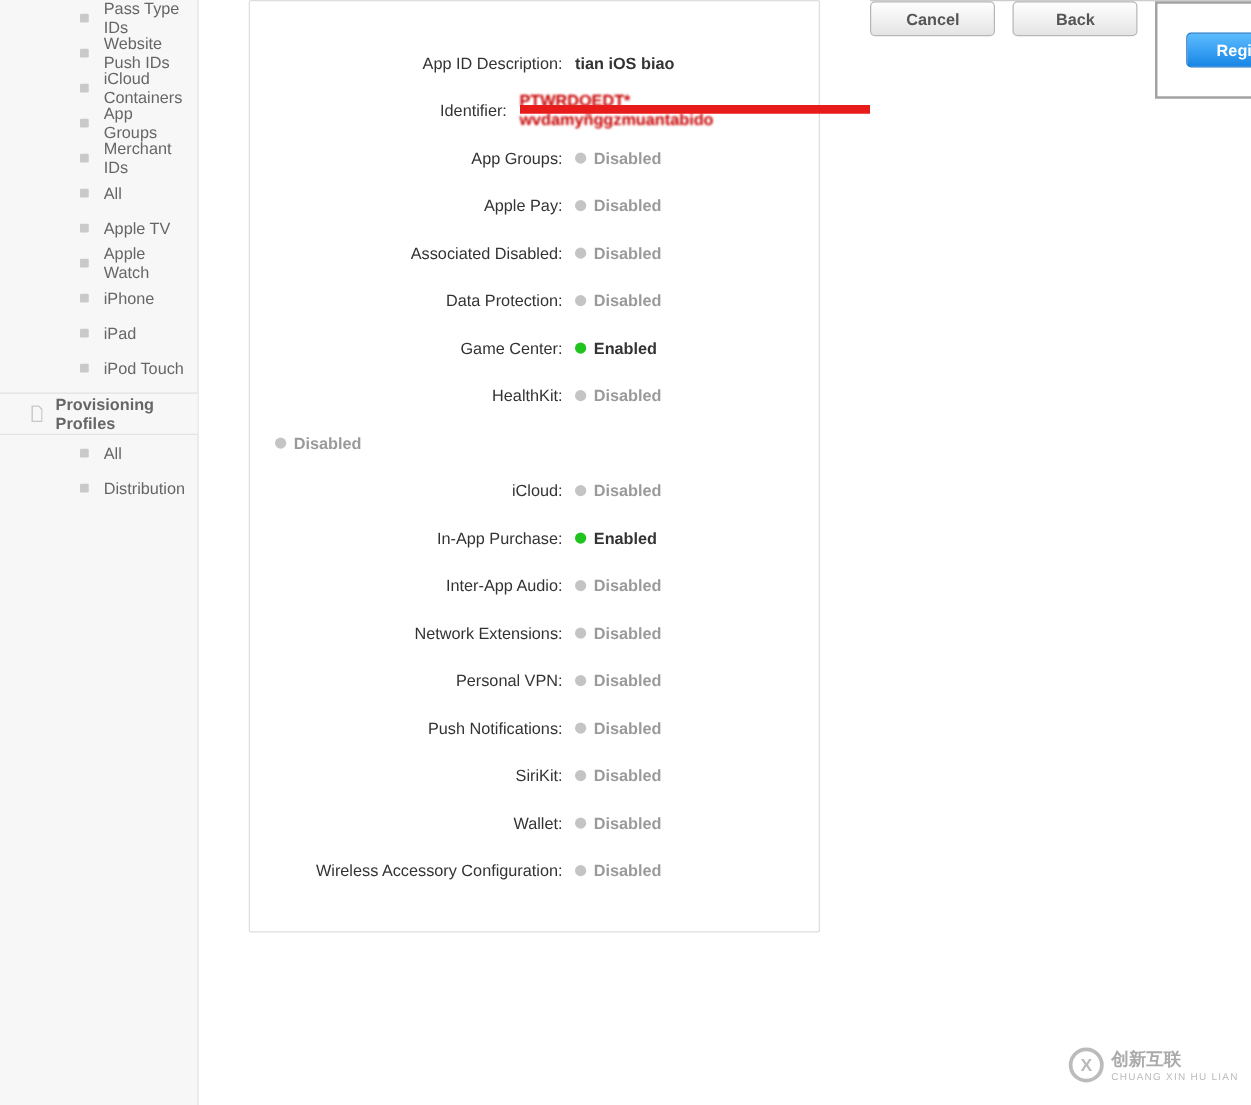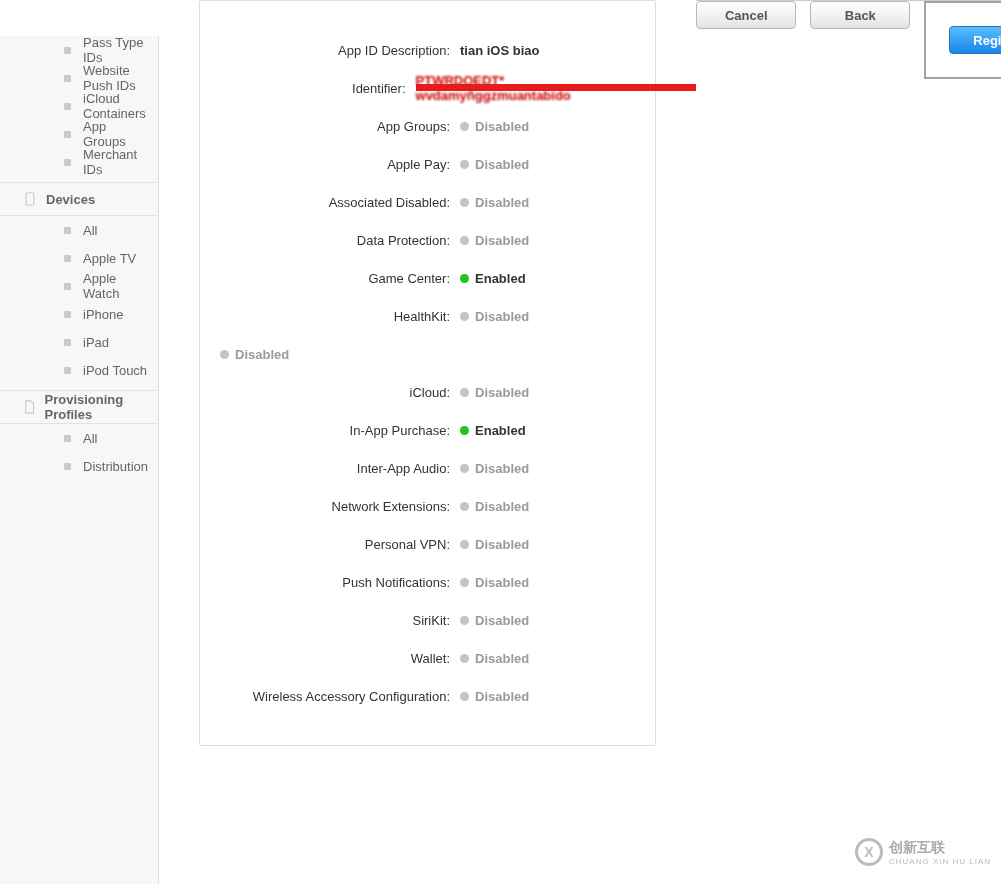--- a/index.html
+++ b/index.html
@@ -14,21 +14,20 @@
       display: flex;
       width: 1001px;
       height: 884px;
       background: #fff;
     }
     .sidebar {
       width: 248px;
       background: #f7f7f7;
       border-right: 1px solid #ddd;
       padding-top: 0;
-      margin-top: 36px;
     }
     .sidebar-inner { padding: 0 10px 0 24px; }
     .group-list { margin: 0; padding: 0; list-style: none; }
     .group-list li {
       display: flex;
       align-items: center;
       height: 28px;
       padding-left: 40px;
       font-size: 13px;
       color: #666;
@@ -191,26 +190,20 @@
             <span class="bullet"></span>
             <span>App Groups</span>
           </li>
         <li>
             <span class="bullet"></span>
             <span>Merchant IDs</span>
           </li>
       </ul>
     </div>
 
-    <div class="section-header">
-      <svg class="hicon" viewBox="0 0 12 18">
-          <rect x="1" y="1" width="10" height="16" rx="2" fill="none" stroke="#999" stroke-width="1.5"></rect>
-        </svg>
-      <span>Devices</span>
-    </div>
     <div class="sidebar-inner">
       <ul class="group-list">
         <li>
             <span class="bullet"></span>
             <span>All</span>
           </li>
         <li>
             <span class="bullet"></span>
             <span>Apple TV</span>
           </li>

